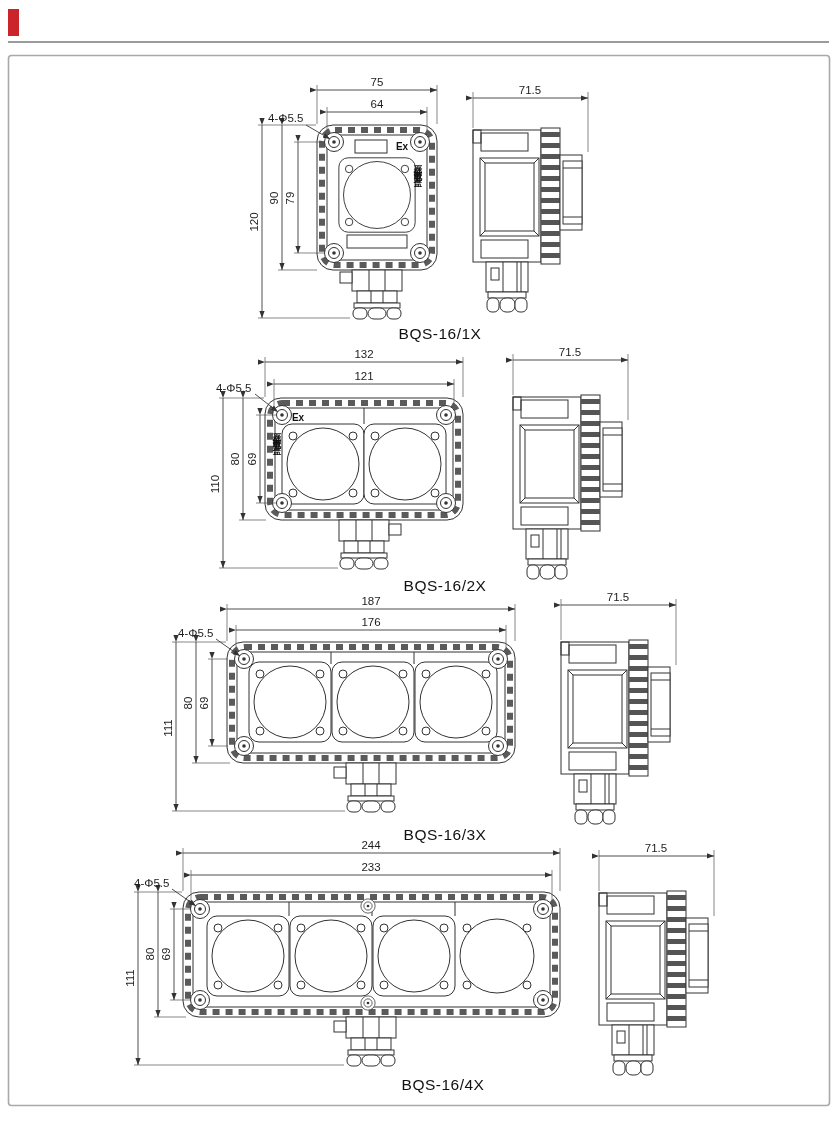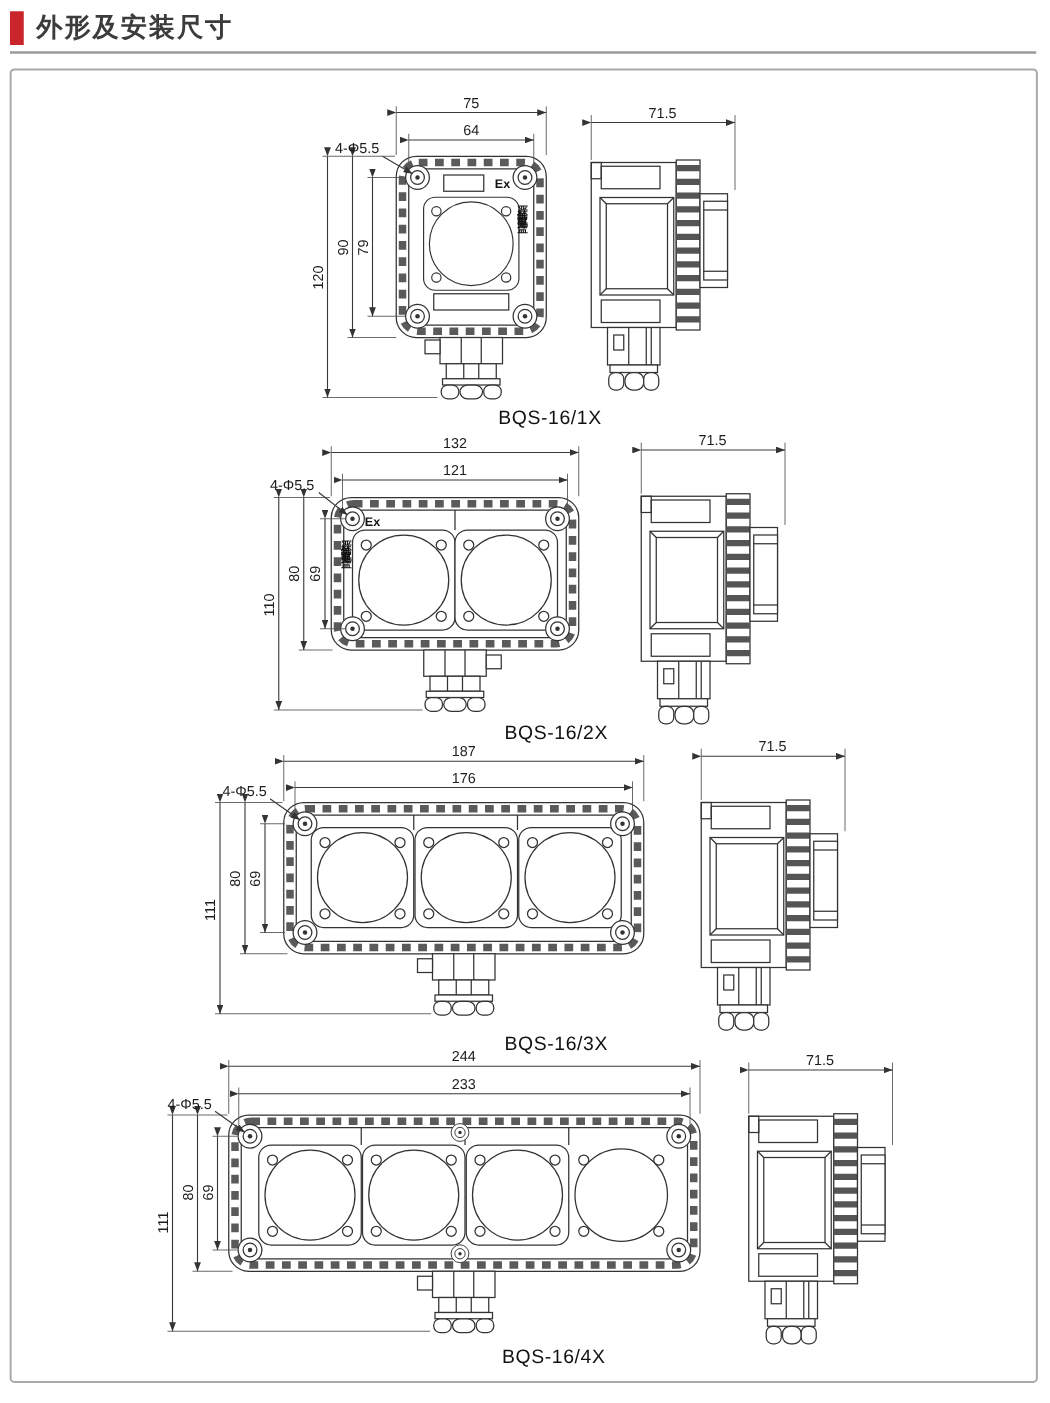--- a/index.html
+++ b/index.html
@@ -26,21 +26,20 @@
   .cap{font:15.5px "Liberation Sans",sans-serif;fill:#111;letter-spacing:0.5px;}
   .ex{font:bold 10px "Liberation Sans",sans-serif;fill:#111;}
   .border{fill:none;stroke:#a9a9a9;stroke-width:1.6;}
 </style>
 </head>
 <body>
 
 <div id="page">
 
   <div id="accent"></div>
-  <div id="title">外形及安装尺寸</div>
   <div id="rule"></div>
 
   <svg width="840" height="1122" viewBox="0 0 840 1122">
     <defs>
       <marker id="arr0" markerWidth="9" markerHeight="6" refX="1" refY="3" orient="auto-start-reverse">
         <path d="M9,0 L1,3 L9,6 Z" fill="#333"></path>
       </marker>
       <marker id="arr1" markerWidth="9" markerHeight="6" refX="8" refY="3" orient="auto">
         <path d="M0,0 L8,3 L0,6 Z" fill="#333"></path>
       </marker>

